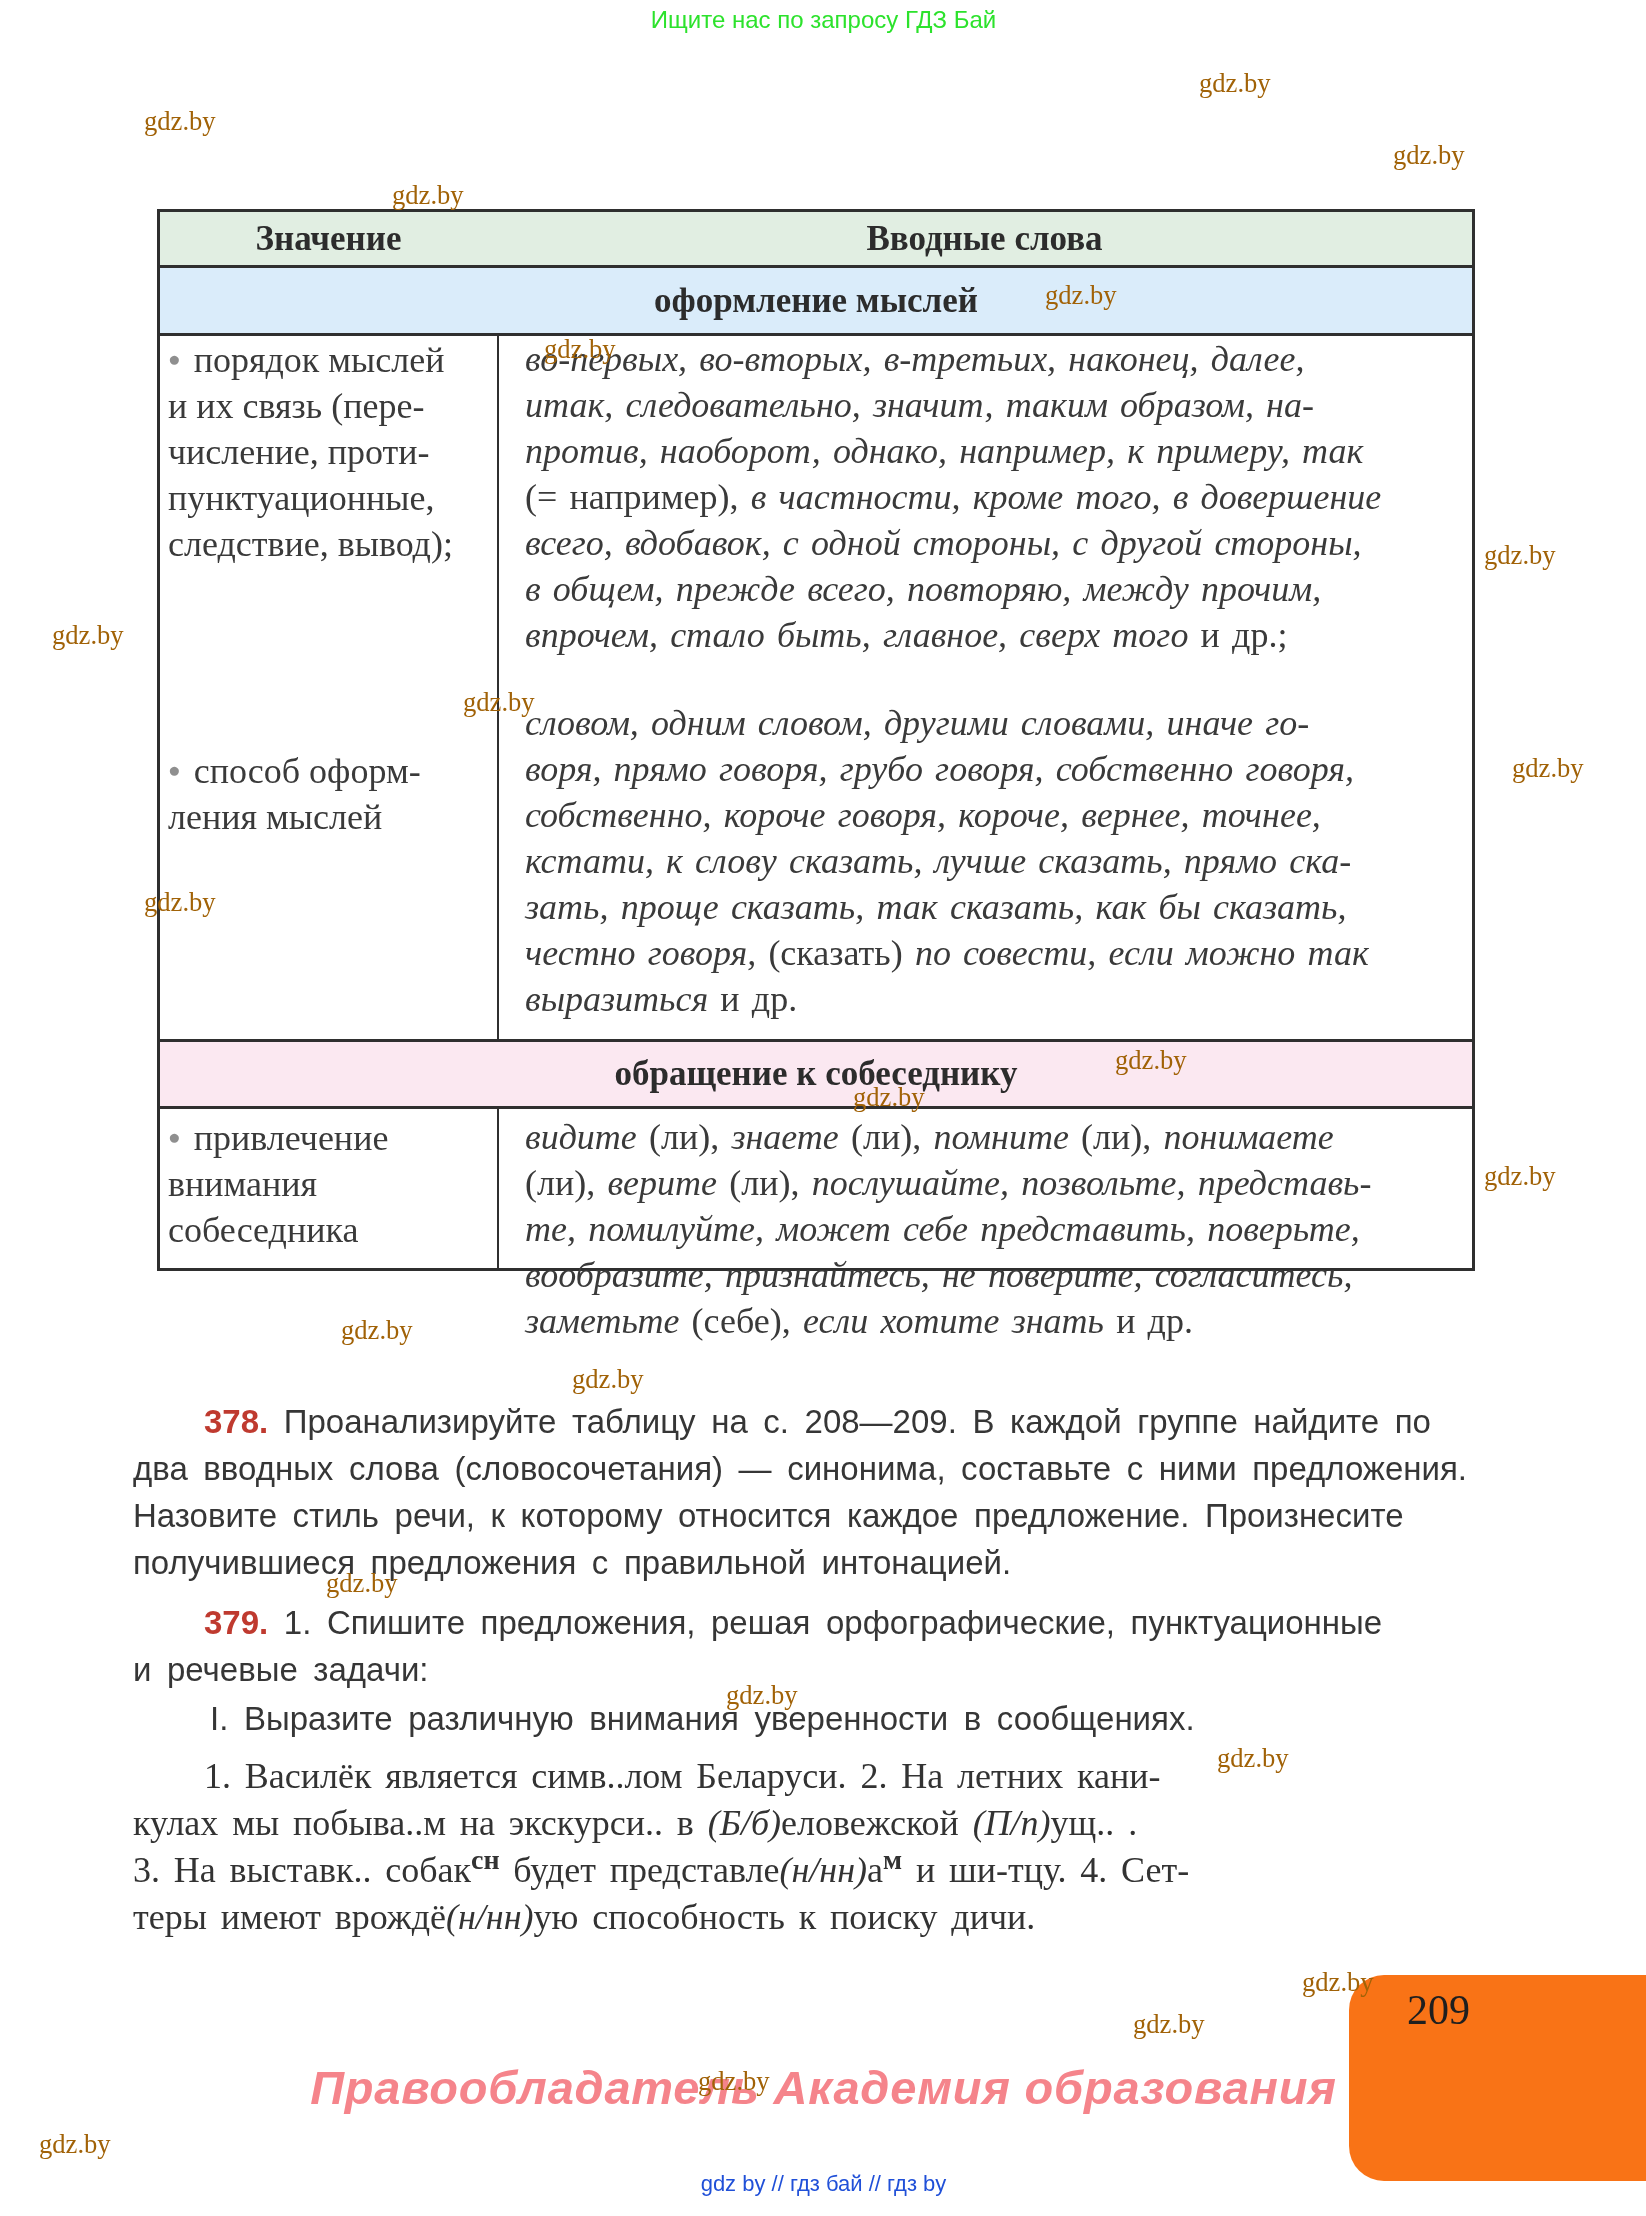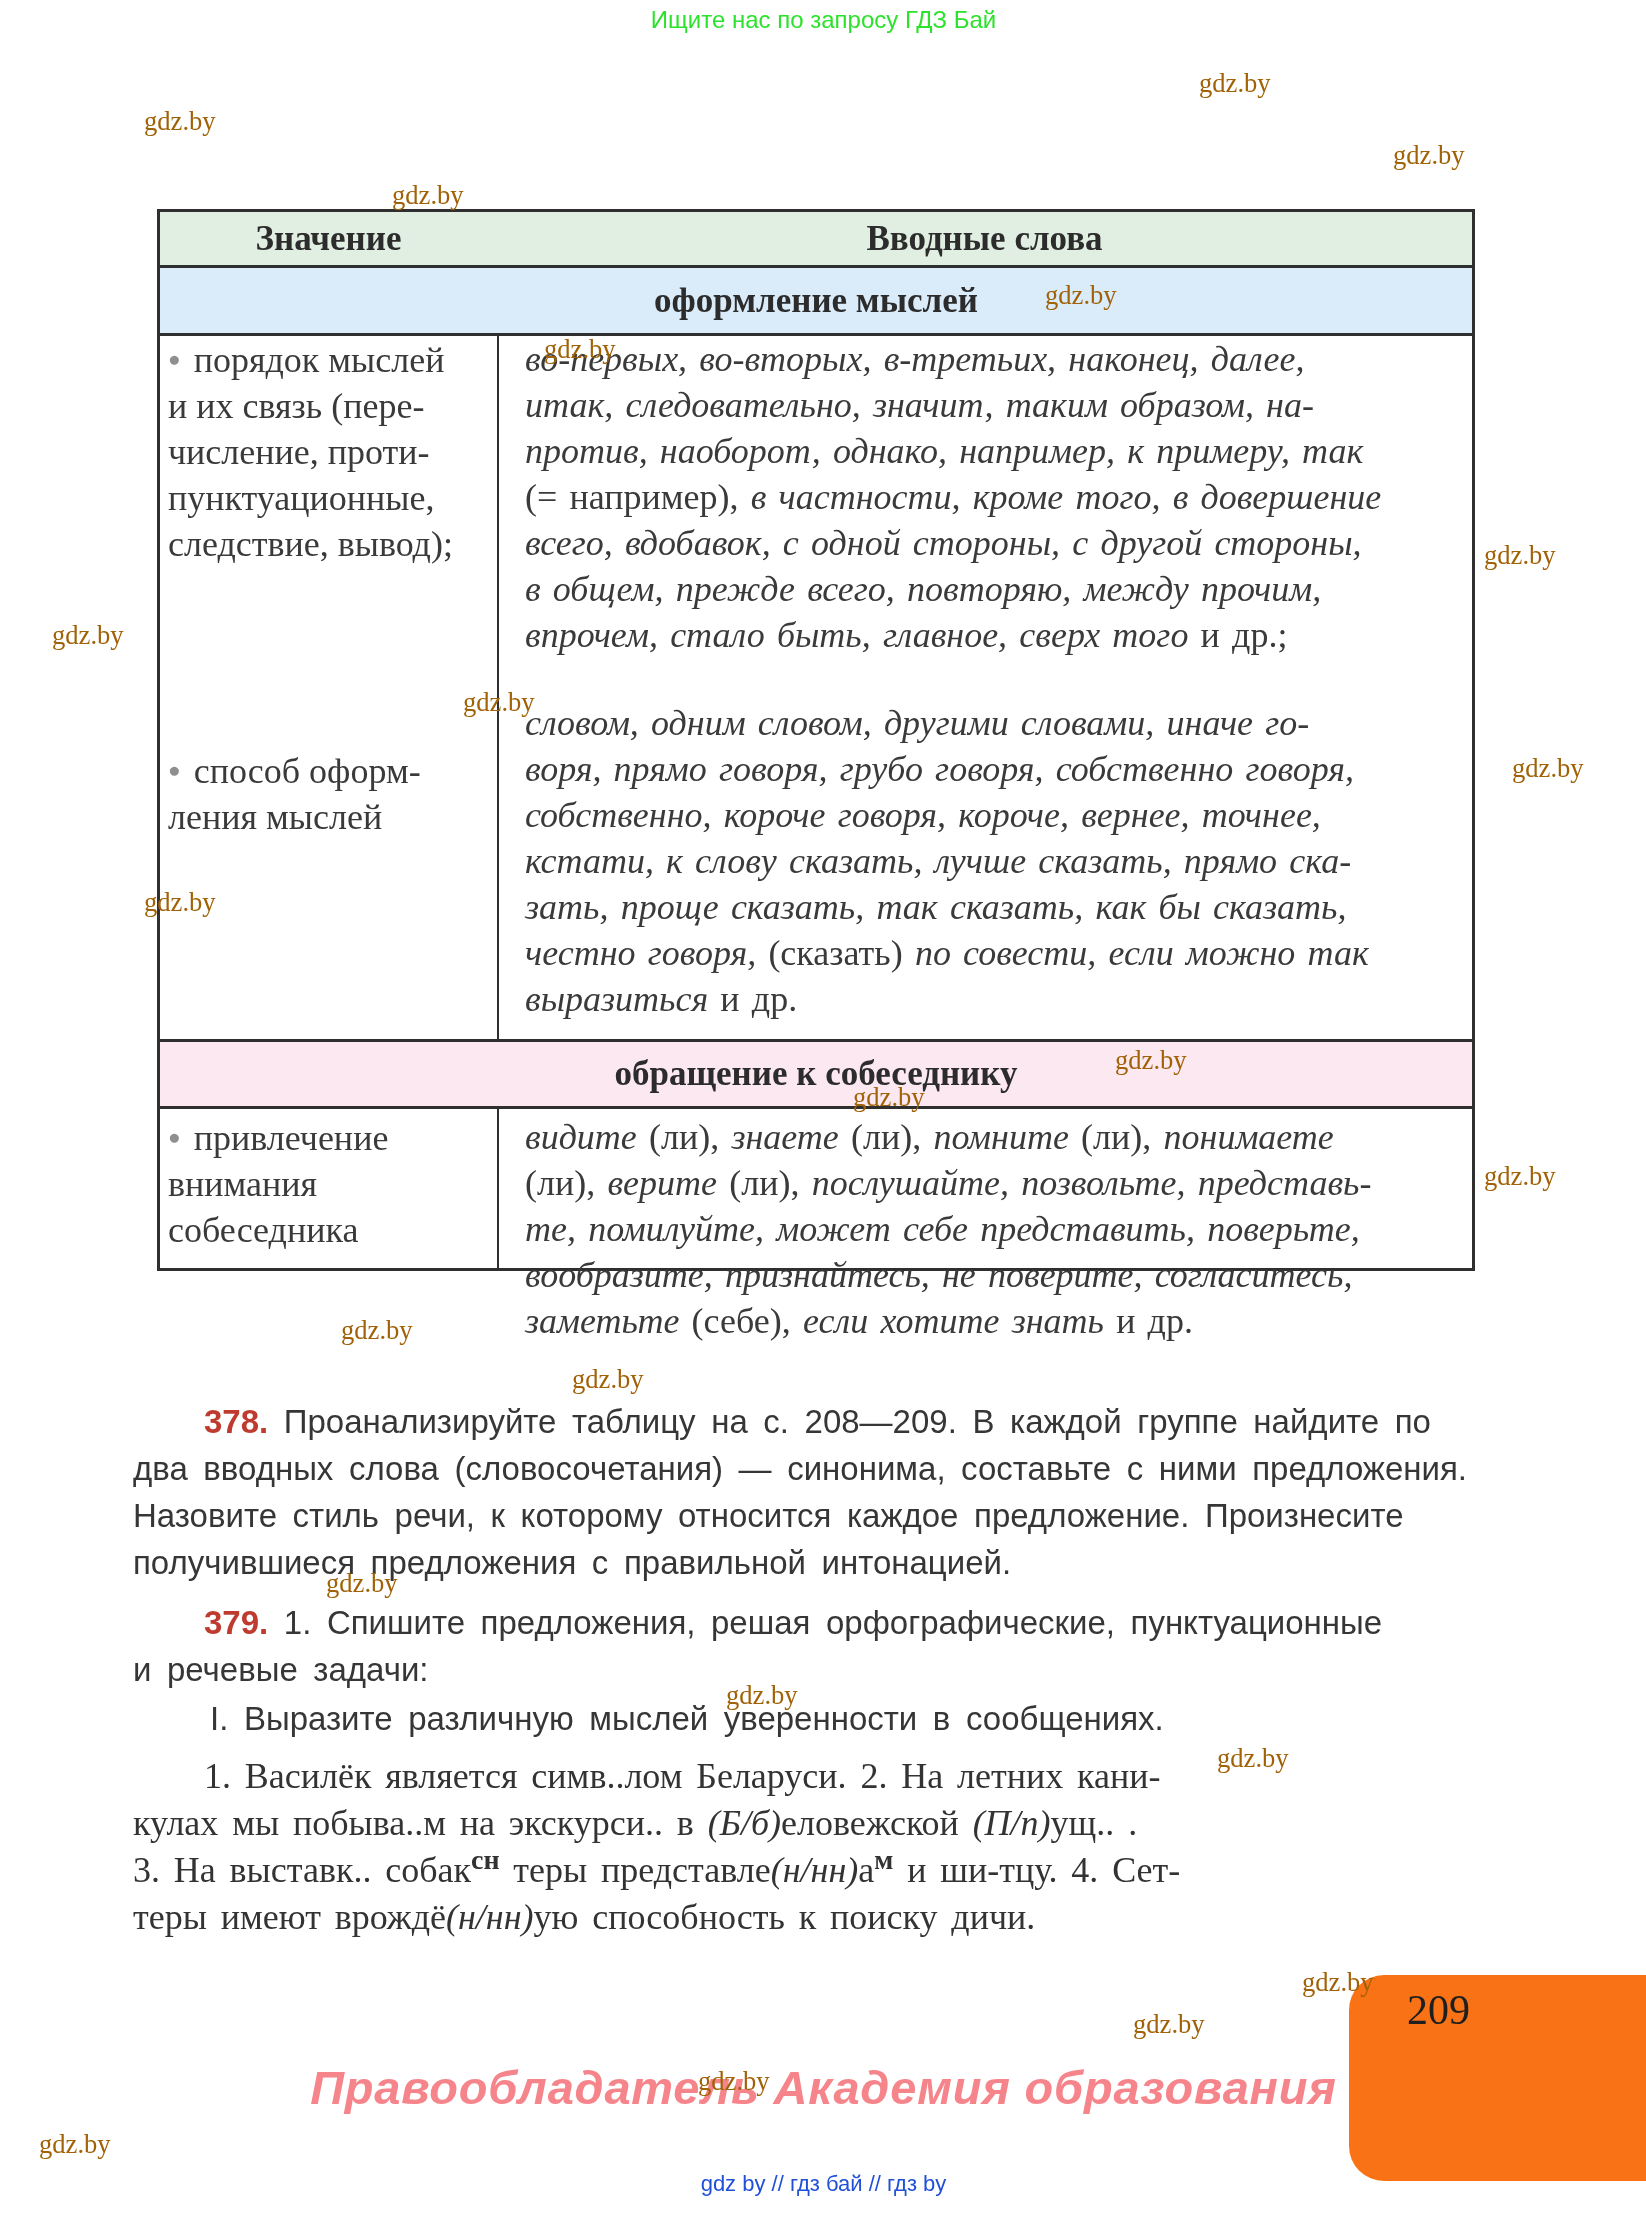--- a/index.html
+++ b/index.html
@@ -165,26 +165,26 @@
       <div class="tline"><span class="exnum">378.</span><span> Проанализируйте таблицу на с. 208—209. В каждой группе найдите по</span></div>
       <div class="tline"><span>два вводных слова (словосочетания) — синонима, составьте с ними предложения.</span></div>
       <div class="tline"><span>Назовите стиль речи, к которому относится каждое предложение. Произнесите</span></div>
       <div class="tline"><span>получившиеся предложения с правильной интонацией.</span></div>
     </div>
   <div class="para sans ex379">
       <div class="tline"><span class="exnum">379.</span><span> 1. Спишите предложения, решая орфографические, пунктуационные</span></div>
       <div class="tline"><span>и речевые задачи:</span></div>
     </div>
   <div class="para sans exI">
-      <div class="tline"><span>I. Выразите различную мыслей уверенности в сообщениях.</span></div>
+      <div class="tline"><span>I. Выразите различную внимания уверенности в сообщениях.</span></div>
     </div>
   <div class="para sentences">
       <div class="tline"><span>1. Василёк является симв..лом Беларуси. 2. На летних кани-</span></div>
       <div class="tline"><span>кулах мы побыва..м на экскурси.. в </span><span class="it">(Б/б)</span><span>еловежской </span><span class="it">(П/п)</span><span>ущ.. .</span></div>
-      <div class="tline"><span>3. На выставк.. собак</span><span class="sup">сн</span><span> теры представле</span><span class="it">(н/нн)</span><span>а</span><span class="sup">м</span><span> и ши-тцу. 4. Сет-</span></div>
+      <div class="tline"><span>3. На выставк.. собак</span><span class="sup">сн</span><span> будет представле</span><span class="it">(н/нн)</span><span>а</span><span class="sup">м</span><span> и ши-тцу. 4. Сет-</span></div>
       <div class="tline"><span>теры имеют врождё</span><span class="it">(н/нн)</span><span>ую способность к поиску дичи.</span></div>
     </div>
 
   <div class="pagebox">
     <span>209</span>
   </div>
 
   <div class="copyright">Правообладатель Академия образования</div>
   <div class="footer-links">gdz by  //  гдз бай  //  гдз by</div>
 

